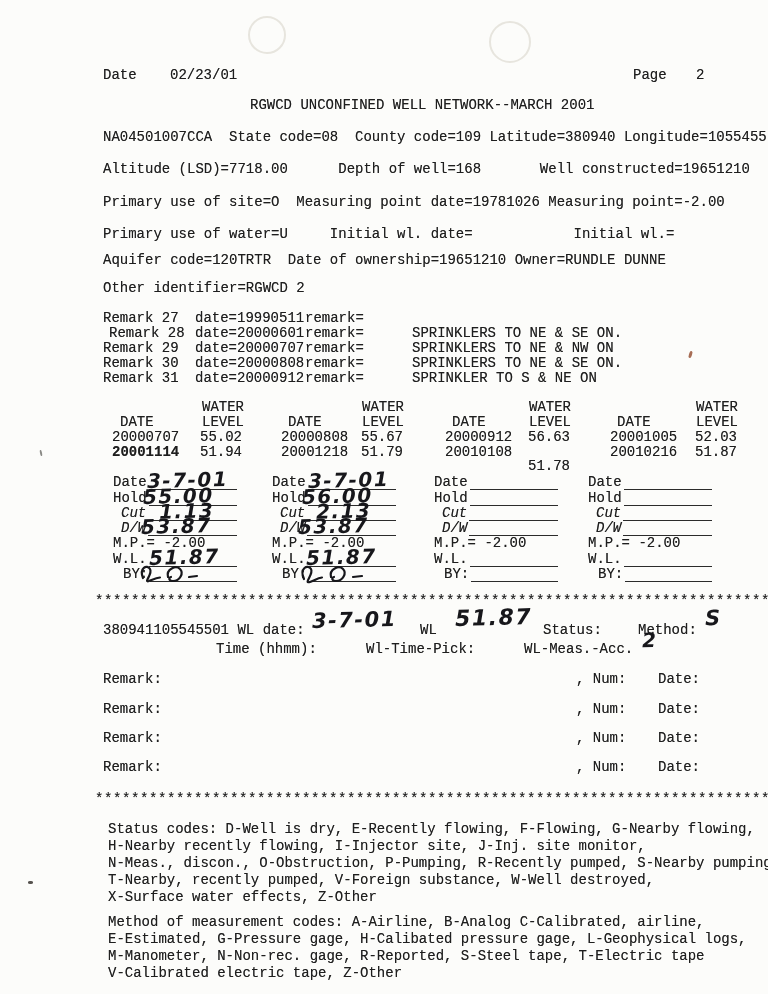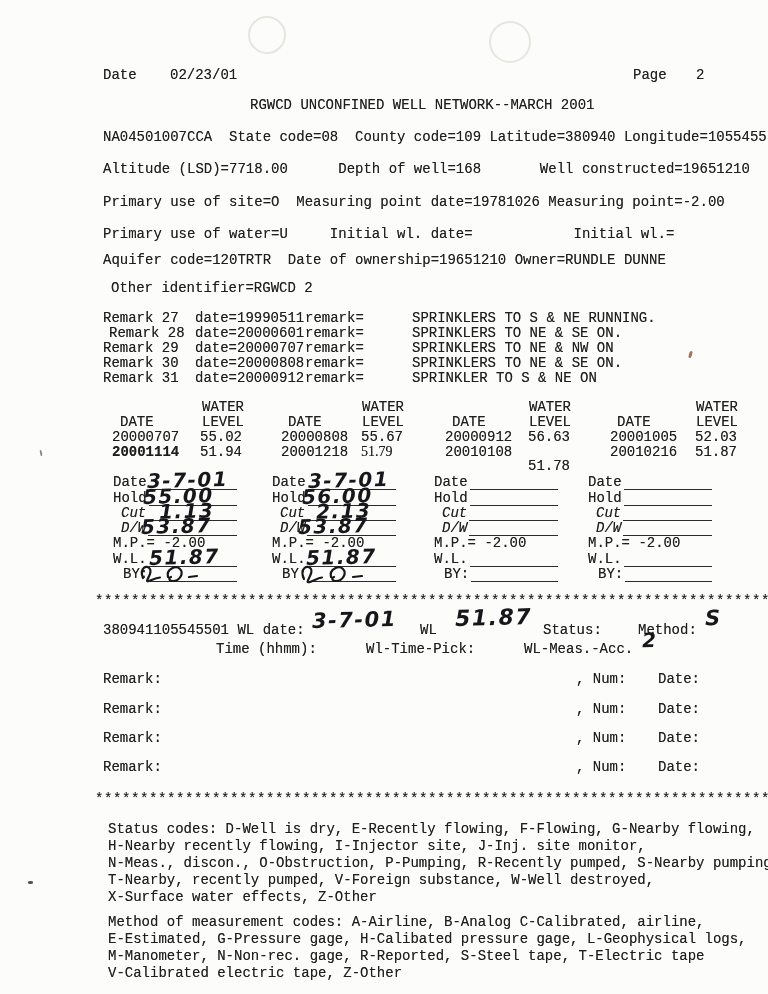--- a/index.html
+++ b/index.html
@@ -51,26 +51,25 @@
   <span class="ln" style="left:633px;top:68px;">Page</span>
   <span class="ln" style="left:696px;top:68px;">2</span>
 
   <span class="ln" style="left:250px;top:98px;">RGWCD UNCONFINED WELL NETWORK--MARCH 2001</span>
 
   <span class="ln" style="left:103px;top:130px;">NA04501007CCA  State code=08  County code=109 Latitude=380940 Longitude=1055455</span>
   <span class="ln" style="left:103px;top:162px;">Altitude (LSD)=7718.00      Depth of well=168       Well constructed=19651210</span>
   <span class="ln" style="left:103px;top:195px;">Primary use of site=O  Measuring point date=19781026 Measuring point=-2.00</span>
   <span class="ln" style="left:103px;top:227px;">Primary use of water=U     Initial wl. date=            Initial wl.=</span>
   <span class="ln" style="left:103px;top:253px;">Aquifer code=120TRTR  Date of ownership=19651210 Owner=RUNDLE DUNNE</span>
-  <span class="ln" style="left:111px;top:281px;font-family:Liberation Mono, monospace;">Other identifier=RGWCD 2</span>
+  <span class="ln" style="left:103px;top:281px;font-family:Liberation Mono, monospace;">Other identifier=RGWCD 2</span>
 
   <span class="ln" style="left:103px;top:311px;">Remark 27</span>
   <span class="ln" style="left:195px;top:311px;">date=19990511</span>
   <span class="ln" style="left:305px;top:311px;">remark=</span>
-  <span class="ln" style="left:412px;top:311px;">SPRINKLERS TO S &amp; NE RUNNING.</span>
 
   <span class="ln" style="left:103px;top:326px;margin-left:6px;">Remark 28</span>
   <span class="ln" style="left:195px;top:326px;">date=20000601</span>
   <span class="ln" style="left:305px;top:326px;">remark=</span>
   <span class="ln" style="left:412px;top:326px;">SPRINKLERS TO NE &amp; SE ON.</span>
 
   <span class="ln" style="left:103px;top:341px;">Remark 29</span>
   <span class="ln" style="left:195px;top:341px;">date=20000707</span>
   <span class="ln" style="left:305px;top:341px;">remark=</span>
   <span class="ln" style="left:412px;top:341px;">SPRINKLERS TO NE &amp; NW ON</span>
@@ -104,21 +103,21 @@
   <span class="wt" style="left:281px;top:429px;">20000808</span>
   <span class="wt" style="left:361px;top:429px;">55.67</span>
   <span class="wt" style="left:445px;top:429px;">20000912</span>
   <span class="wt" style="left:528px;top:429px;">56.63</span>
   <span class="wt" style="left:610px;top:429px;">20001005</span>
   <span class="wt" style="left:695px;top:429px;">52.03</span>
 
   <span class="wt" style="left:112px;top:444px;font-weight:bold;">20001114</span>
   <span class="wt" style="left:200px;top:444px;">51.94</span>
   <span class="wt" style="left:281px;top:444px;">20001218</span>
-  <span class="wt" style="left:361px;top:444px;font-family:Liberation Serif, serif;">51.79</span>
+  <span class="wt" style="left:361px;top:444px;">51.79</span>
   <span class="wt" style="left:445px;top:444px;">20010108</span>
   <span class="wt" style="left:528px;top:458px;">51.78</span>
   <span class="wt" style="left:610px;top:444px;">20010216</span>
   <span class="wt" style="left:695px;top:444px;">51.87</span>
 
   <div class="mblock" style="left:113px;top:475px;">
     <div class="mline">
         <span class="lbl">Date</span>
         <span class="fill"></span>
         <span class="hand" style="left:34px;font-size:20px;">3-7-01</span>

